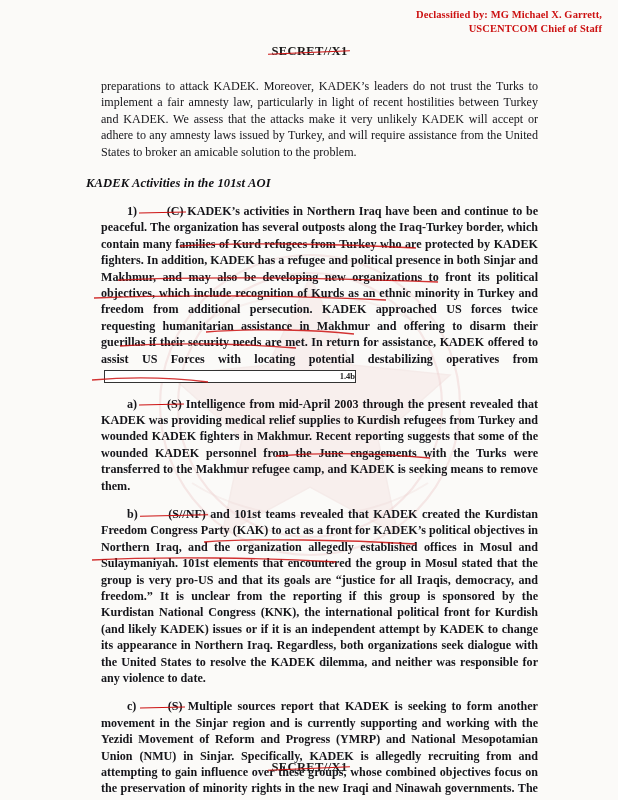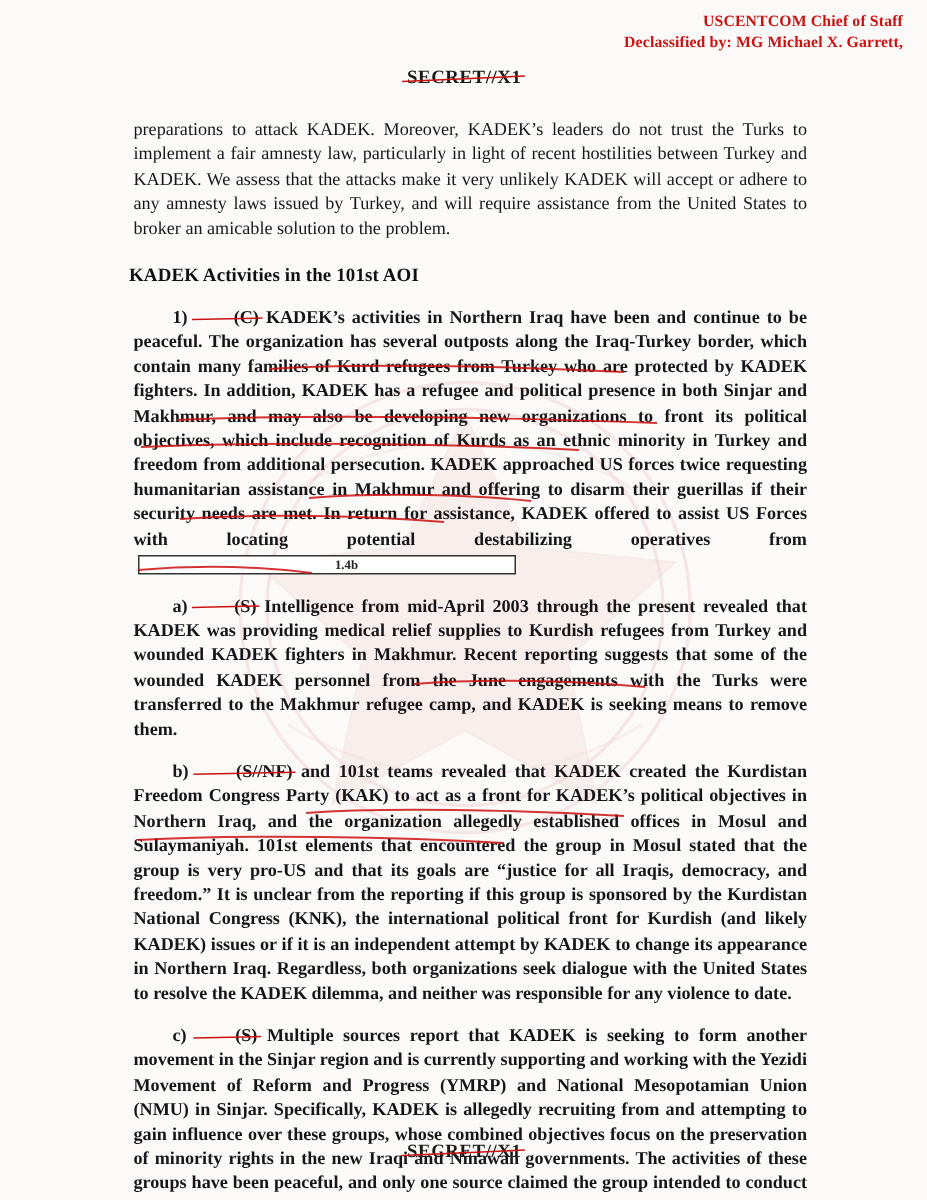--- a/index.html
+++ b/index.html
@@ -75,32 +75,33 @@
   .classif-bottom { top: 760px; }
 
   .body-col {
     position: absolute;
     left: 86px;
     top: 78px;
     width: 452px;
   }
 
   p.para {
-    margin: 0 0 12px 3px;
+    margin: 0 0 12px 15px;
     font-size: 12.1px;
     line-height: 16.4px;
     text-align: justify;
     color: #15151a;
   }
   p.indent { text-indent: 26px; font-weight: bold; }
 
   h2.section {
     margin: 16px 0 12px 0;
     font-size: 12.6px;
     font-weight: bold;
+    font-style: italic;
     color: #101014;
     letter-spacing: 0.1px;
   }
 
   .redline {
     position: relative;
     display: inline-block;
   }
   .redline::after {
     content: "";
@@ -120,21 +121,21 @@
     border: 1px solid #333;
     background: #fff;
     position: relative;
     margin: 0 3px;
   }
   .redbox .tag {
     position: absolute;
     left: 0;
     right: 0;
     top: -1px;
-    text-align: center;
+    text-align: right;
     font-size: 8.5px;
     line-height: 12px;
     color: #222;
     font-family: "Liberation Serif", serif;
   }
   .redbox.b1 { width: 250px; }
   .redbox.b2 { width: 186px; }
 
   .redpen-1, .redpen-2, .redpen-3 {
     position: absolute;
@@ -154,22 +155,22 @@
     <g opacity="0.38">
       <path d="M190 62 L232 150 L330 160 L258 224 L278 320 L190 272 L102 320 L122 224 L50 160 L148 150 Z" fill="#e3a3a3" stroke="#d08686" stroke-width="1.5"></path>
     </g>
     <g opacity="0.30" stroke="#cf8b8b" stroke-width="2" fill="none">
       <path d="M80 110 C140 70, 240 70, 300 110"></path>
       <path d="M72 268 C140 312, 240 312, 308 268"></path>
     </g>
   </svg>
 
   <div class="declass-stamp">
+    <div>Declassified by: MG Michael X. Garrett,</div>
     <div>USCENTCOM Chief of Staff</div>
-    <div>Declassified by: MG Michael X. Garrett,</div>
   </div>
 
   <div class="classif classif-top">
     <span class="strike">SECRET//X1</span>
   </div>
 
   <div class="body-col">
 
     <p class="para">preparations to attack KADEK.  Moreover, KADEK’s leaders do not trust the Turks to implement a fair amnesty law, particularly in light of recent hostilities between Turkey and KADEK.  We assess that the attacks make it very unlikely KADEK will accept or adhere to any amnesty laws issued by Turkey, and will require assistance from the United States to broker an amicable solution to the problem.</p>
 

